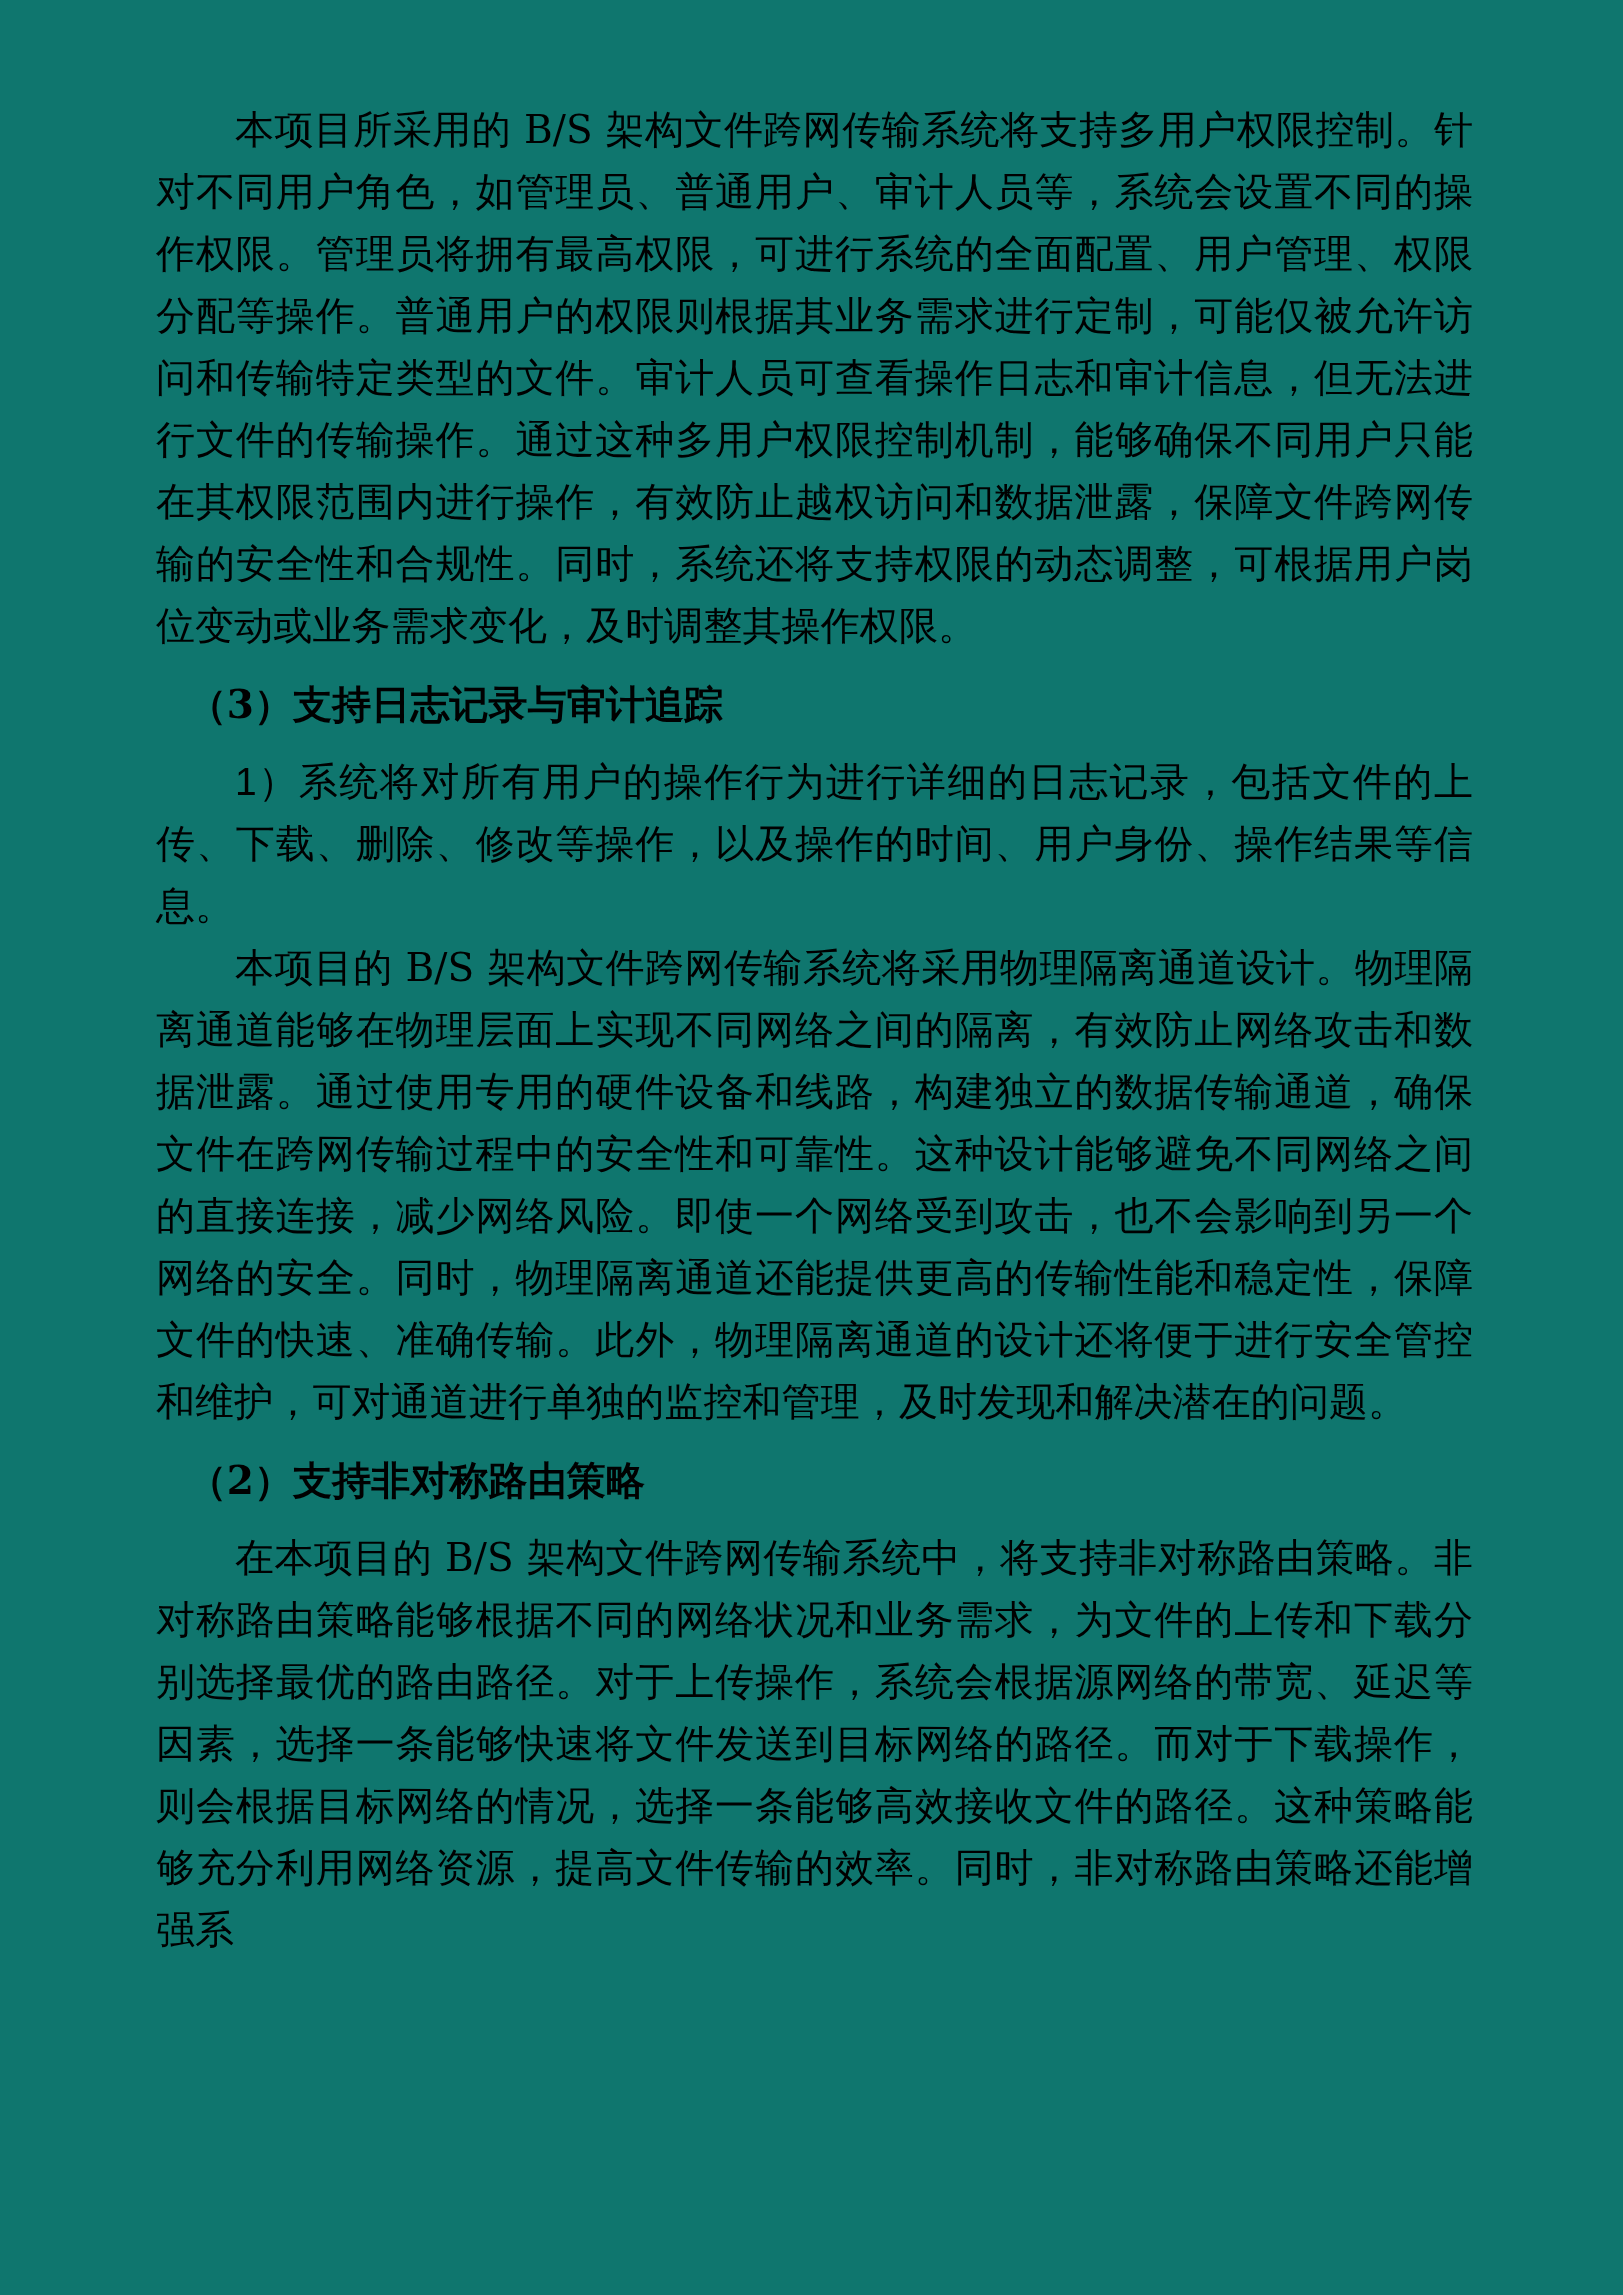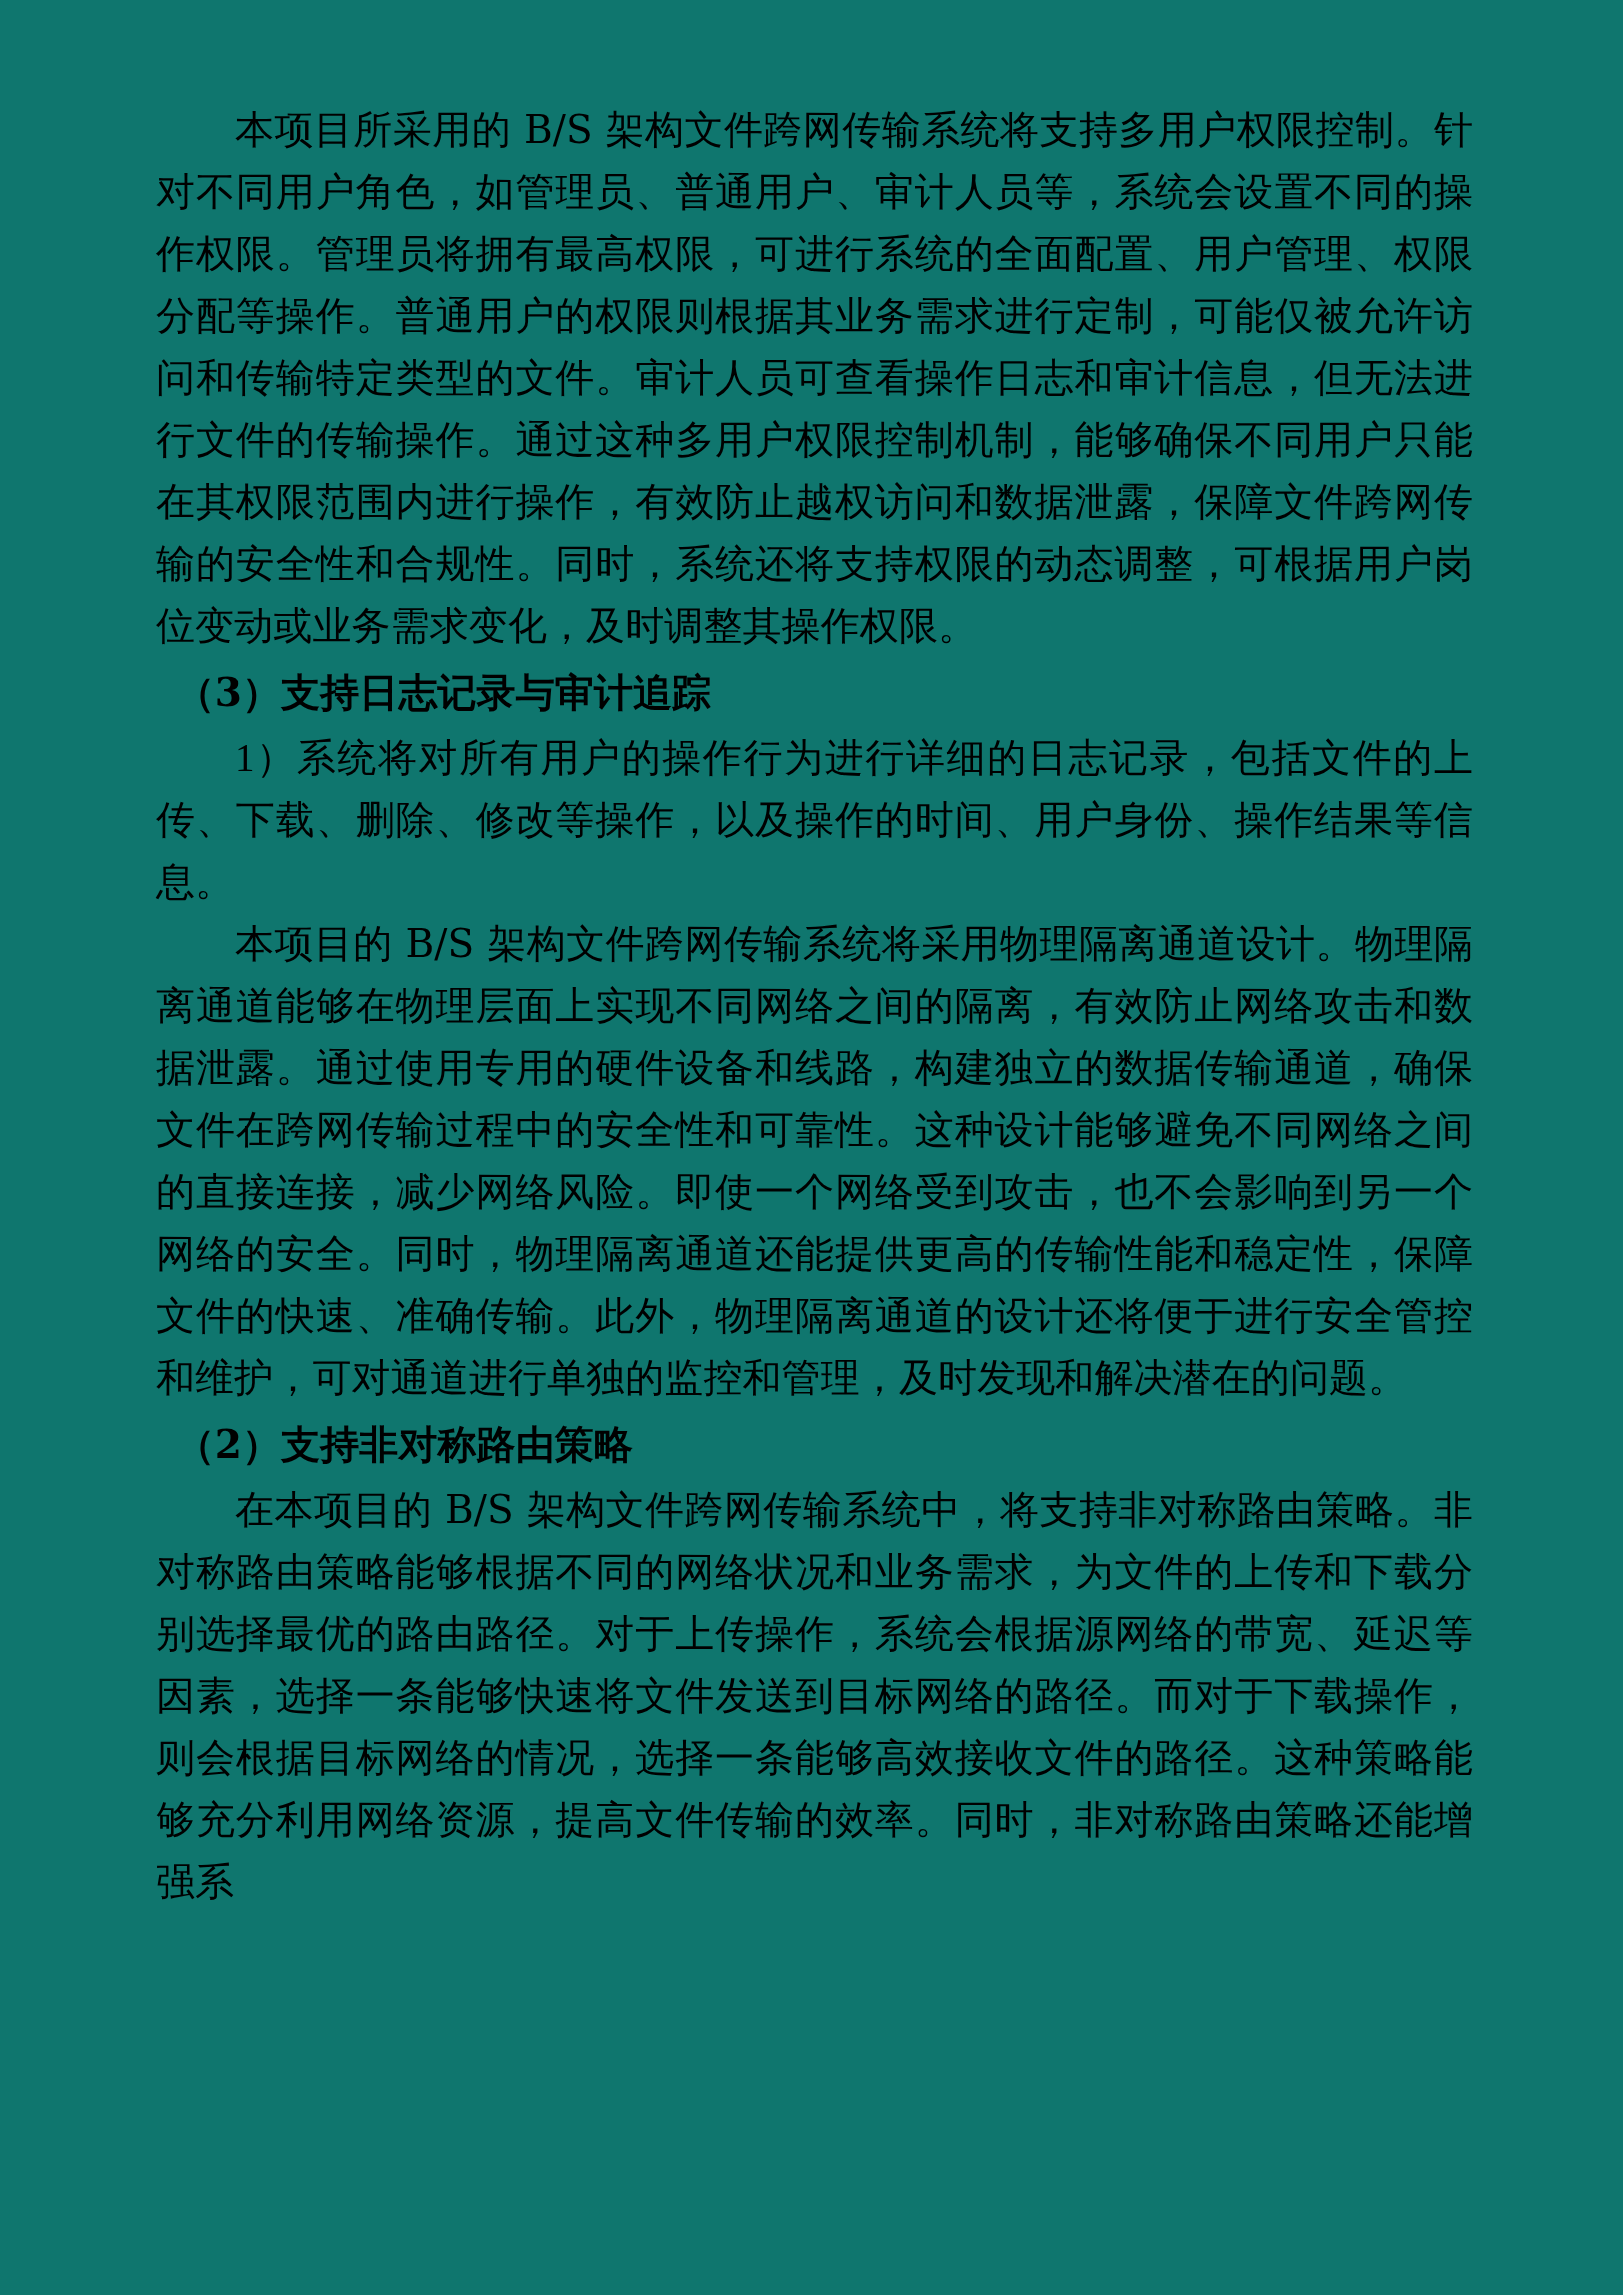--- a/index.html
+++ b/index.html
@@ -35,28 +35,28 @@
     word-break: break-all;
   }
   .heading {
     font-family: "DejaVu Serif", "Liberation Serif", serif;
     font-size: 39px;
     line-height: 62px;
     font-weight: bold;
     color: #000000;
     text-align: left;
     text-indent: 15.7px;
-    margin: 4px;
+    margin: 16px;
     letter-spacing: 0.1px;
   }
   .heading.flush {
     text-indent: 0;
   }
   .listitem {
-    font-family: Liberation Serif, serif;
+    font-family: Liberation Sans, sans-serif;
     font-size: 39px;
     line-height: 62px;
     color: #000000;
     text-align: justify;
     text-justify: inter-character;
     text-indent: 79px;
     margin: 0;
     letter-spacing: 0.1px;
     word-break: break-all;
   }

